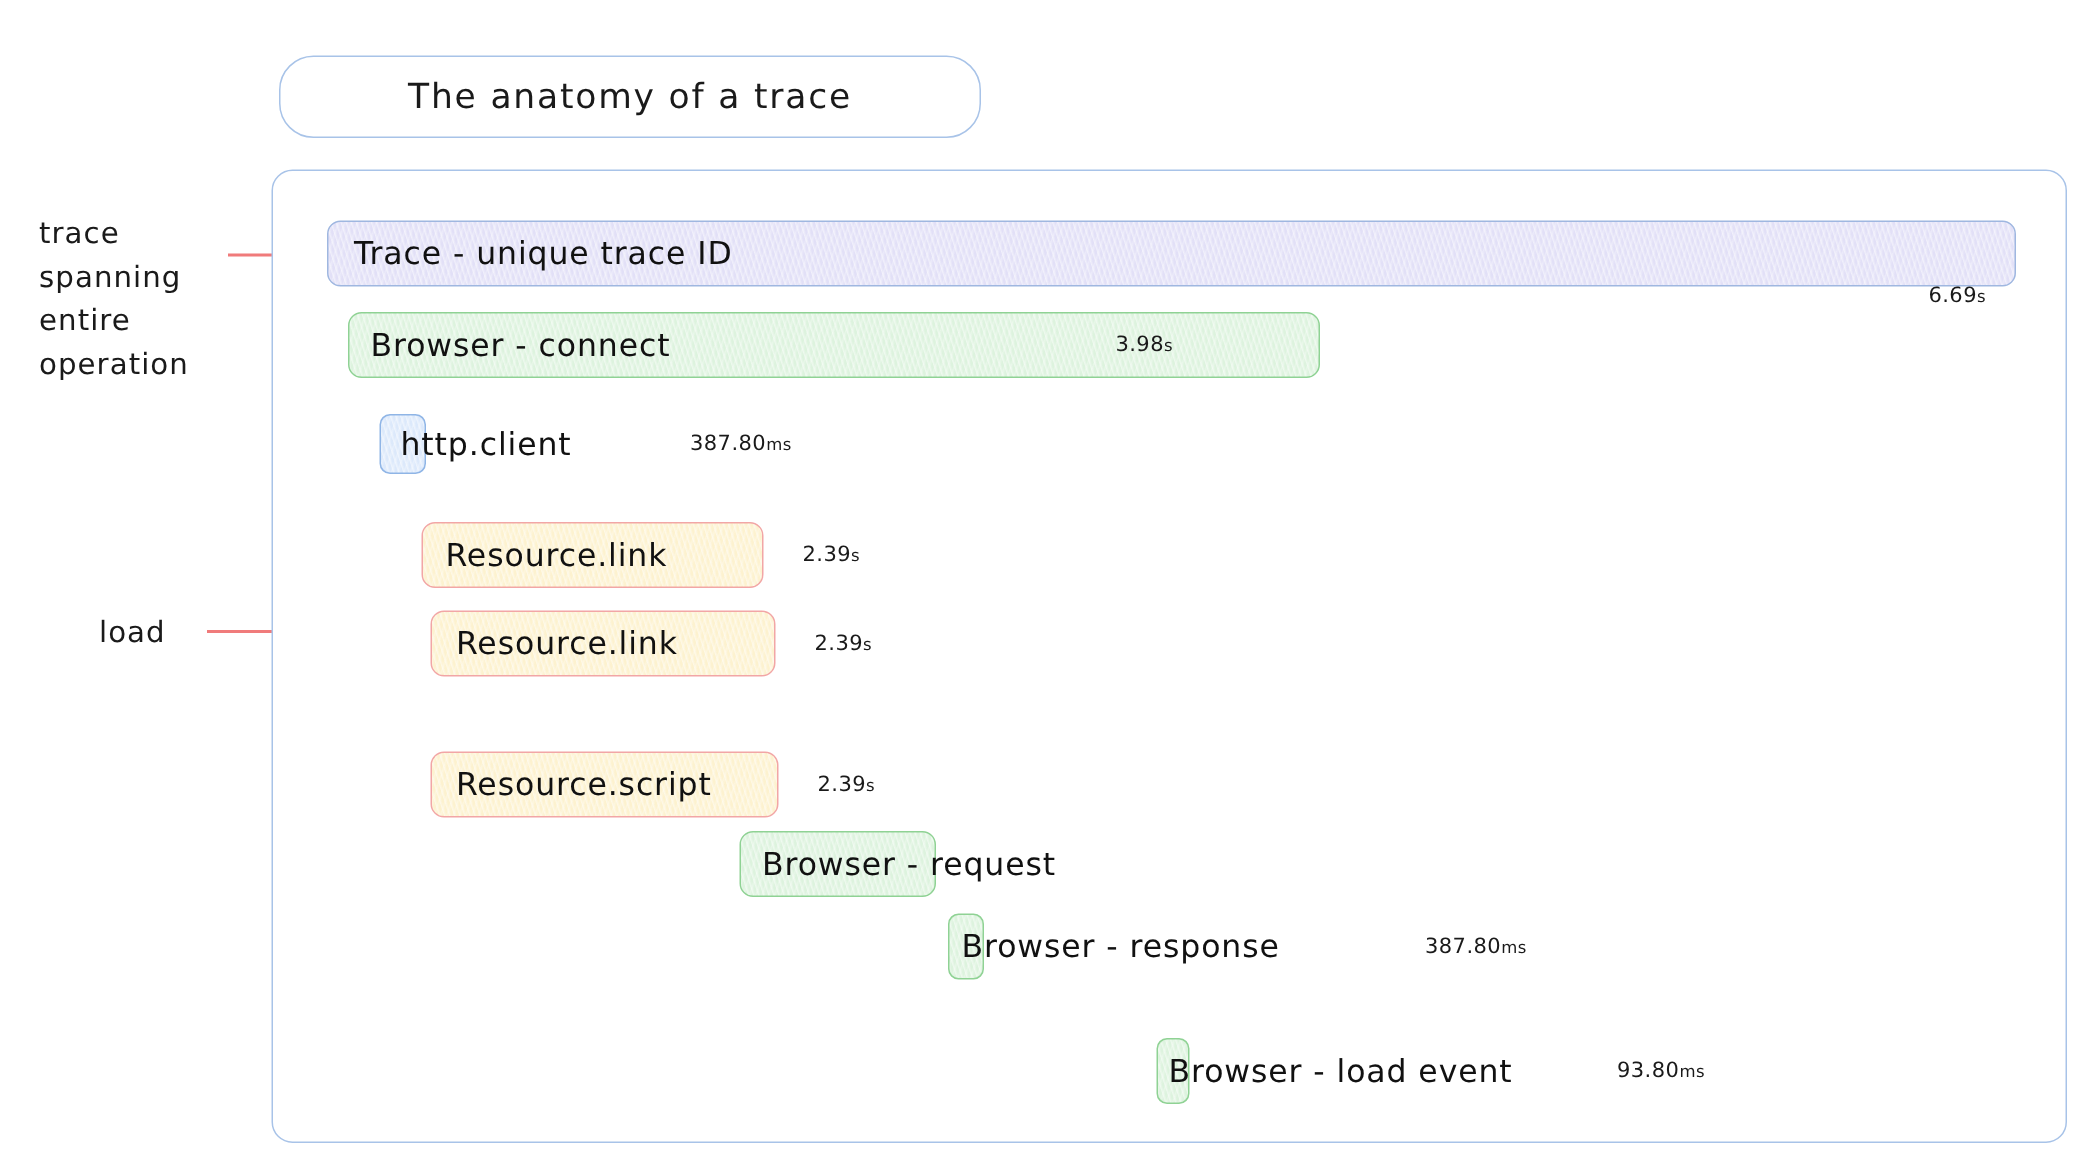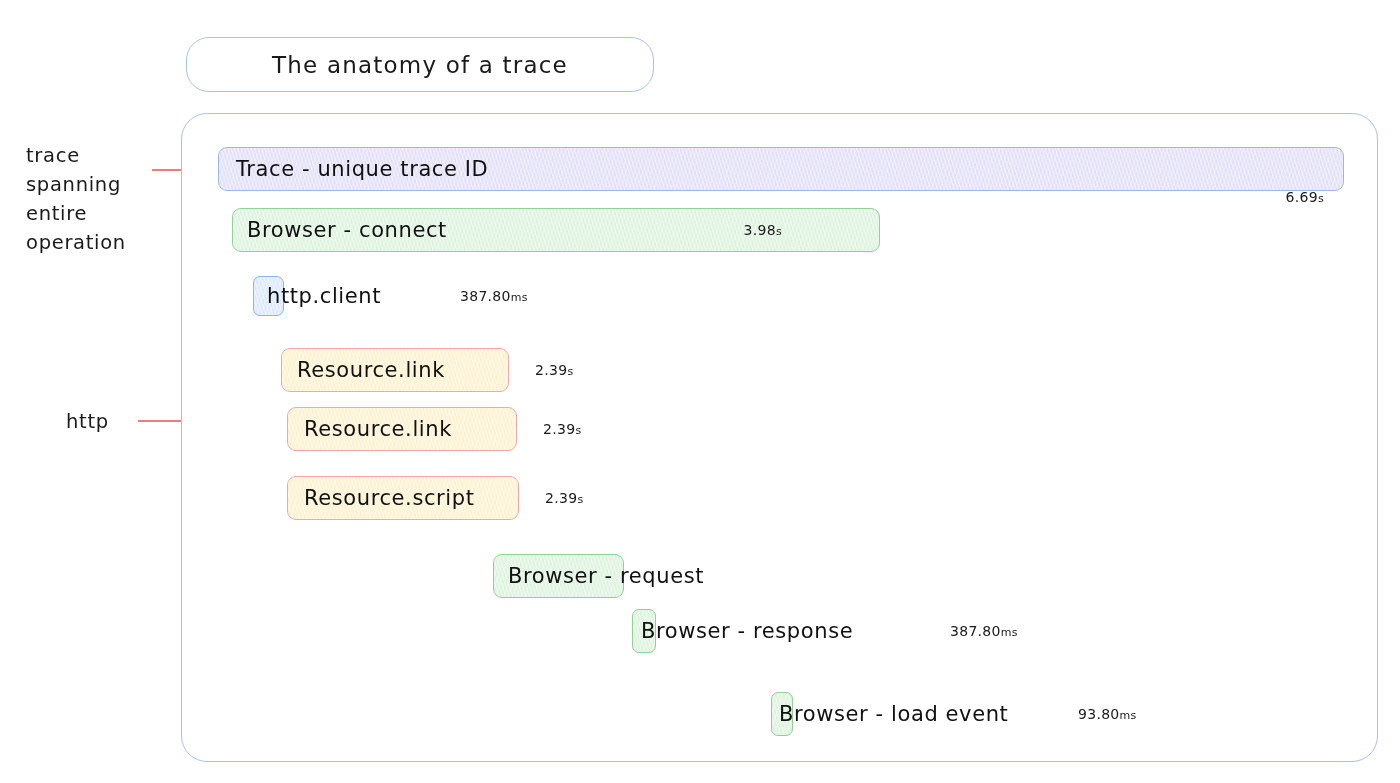--- a/index.html
+++ b/index.html
@@ -46,21 +46,21 @@
   }
 
   
   #trace-container {
     position: absolute;
     left: 181px;
     top: 113px;
     width: 1197px;
     height: 649px;
     border: 1.7px solid #a8c3e8;
-    border-radius: 26px;
+    border-radius: 14px;
     background: #ffffff;
     box-sizing: border-box;
   }
 
   
   .annot {
     position: absolute;
     font-size: 19.5px;
     color: #1a1a1a;
     line-height: 29px;
@@ -142,21 +142,21 @@
 <body>
 
 <div id="title-card">
   <div id="title-text" class="hand">The anatomy of a trace</div>
 </div>
 
 <div id="annot-trace" class="annot hand">trace spanning entire operation</div>
 <div id="lead-trace-h" class="rline-h"></div>
 <div id="lead-trace-v" class="rline-v"></div>
 
-<div id="annot-spans" class="annot hand">http</div>
+<div id="annot-spans" class="annot hand">load</div>
 <div id="lead-spans-h" class="rline-h"></div>
 <div id="lead-spans-v" class="rline-v"></div>
 
 <div id="trace-container">
 
   <div class="row" style="left:36px; top:33px; width:1126px;">
     <div class="bar c-purple" style="width:1126px;"></div>
     <div class="bar-label hand" style="left:18px;">Trace - unique trace ID</div>
     <div class="dur hand" style="right:20px;margin-top:28px;"><span>6.69</span><span class="unit">s</span></div>
   </div>
@@ -178,21 +178,21 @@
     <div class="bar-label hand" style="left:16px;">Resource.link</div>
     <div class="dur hand" style="left:254px;"><span>2.39</span><span class="unit">s</span></div>
   </div>
 
   <div class="row" style="left:105px; top:293px; width:230px;">
     <div class="bar c-cream" style="width:230px;"></div>
     <div class="bar-label hand" style="left:17px;">Resource.link</div>
     <div class="dur hand" style="left:256px;"><span>2.39</span><span class="unit">s</span></div>
   </div>
 
-  <div class="row" style="left:105px; top:362px; width:256px;padding-left:41px;">
+  <div class="row" style="left:105px; top:387px; width:256px;padding-left:41px;">
     <div class="bar c-cream" style="width:232px;"></div>
     <div class="bar-label hand" style="left:17px;">Resource.script</div>
     <div class="dur hand" style="left:258px;"><span>2.39</span><span class="unit">s</span></div>
   </div>
 
   <div class="row" style="left:311px; top:440px; width:131px;">
     <div class="bar c-green" style="width:131px;"></div>
     <div class="bar-label hand" style="left:15px;">Browser - request</div>
   </div>
 

